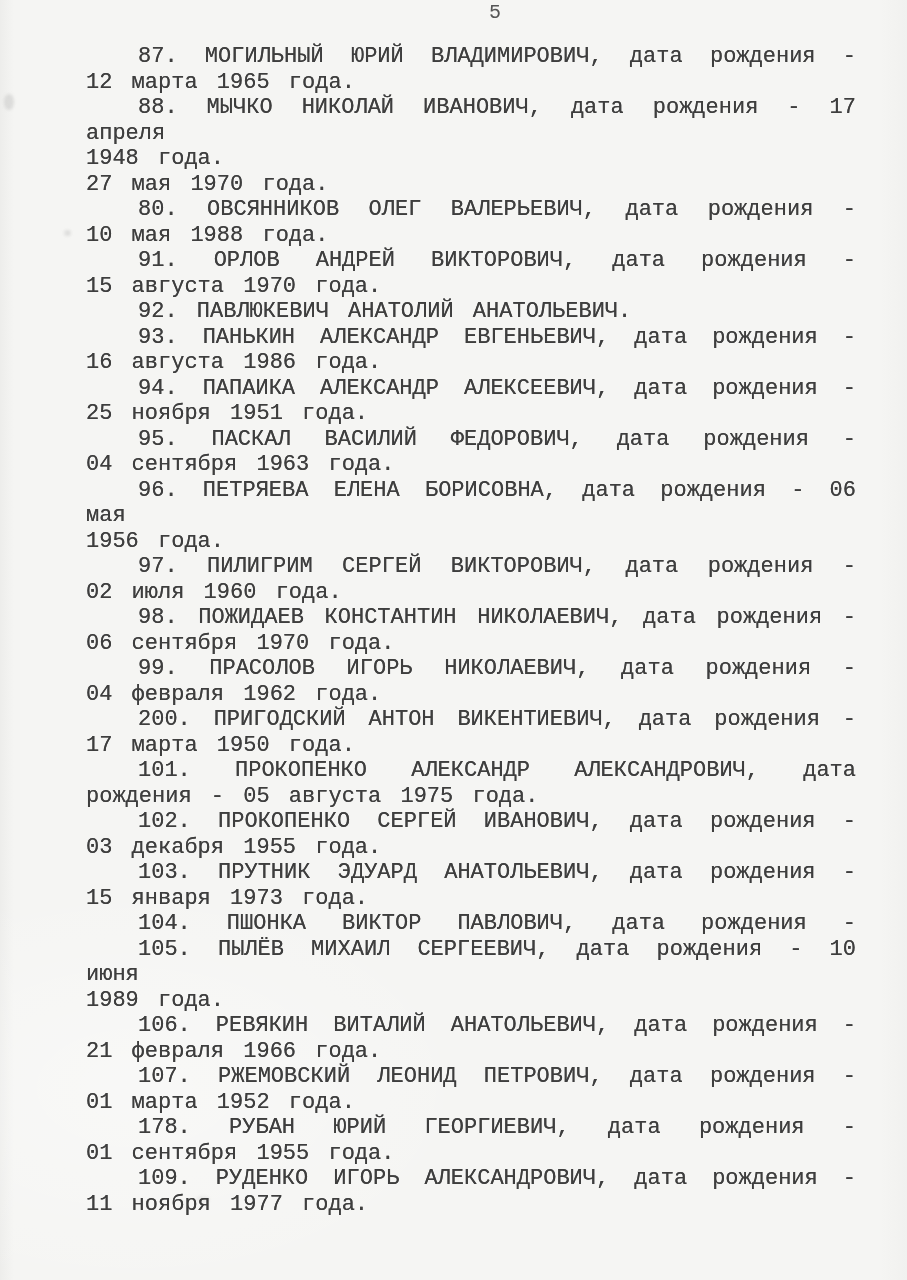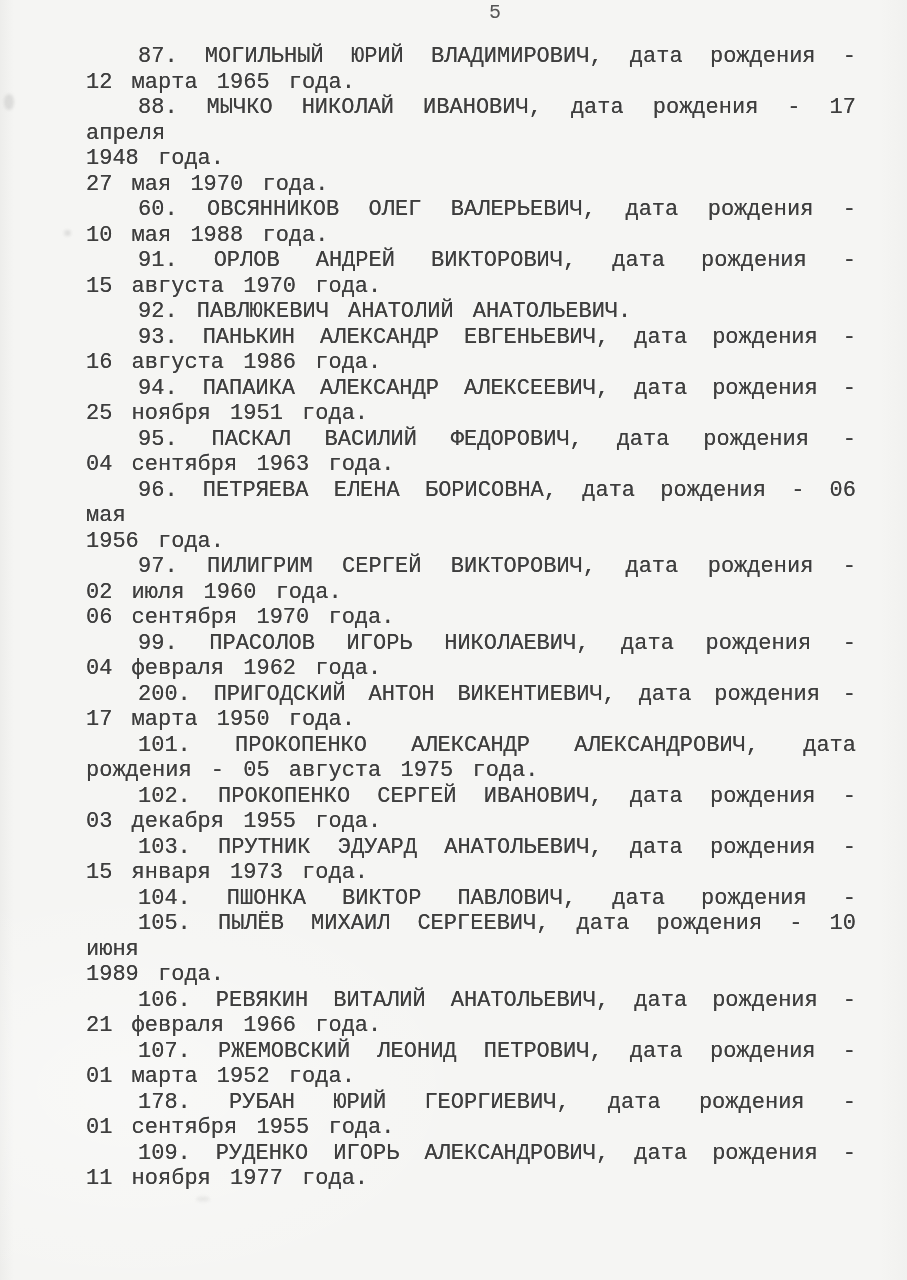--- a/index.html
+++ b/index.html
@@ -67,21 +67,21 @@
     <div class="entry">
       <div class="line ind j">88. МЫЧКО НИКОЛАЙ ИВАНОВИЧ, дата рождения - 17 апреля</div>
       <div class="line">1948 года.</div>
     </div>
 
     <div class="entry">
       <div class="line">27 мая 1970 года.</div>
     </div>
 
     <div class="entry">
-      <div class="line ind j">60. ОВСЯННИКОВ ОЛЕГ ВАЛЕРЬЕВИЧ, дата рождения -</div>
+      <div class="line ind j">80. ОВСЯННИКОВ ОЛЕГ ВАЛЕРЬЕВИЧ, дата рождения -</div>
       <div class="line">10 мая 1988 года.</div>
     </div>
 
     <div class="entry">
       <div class="line ind j">91. ОРЛОВ АНДРЕЙ ВИКТОРОВИЧ, дата рождения -</div>
       <div class="line">15 августа 1970 года.</div>
     </div>
 
     <div class="entry">
       <div class="line ind">92. ПАВЛЮКЕВИЧ АНАТОЛИЙ АНАТОЛЬЕВИЧ.</div>
@@ -106,20 +106,21 @@
       <div class="line ind j">96. ПЕТРЯЕВА ЕЛЕНА БОРИСОВНА, дата рождения - 06 мая</div>
       <div class="line">1956 года.</div>
     </div>
 
     <div class="entry">
       <div class="line ind j">97. ПИЛИГРИМ СЕРГЕЙ ВИКТОРОВИЧ, дата рождения -</div>
       <div class="line">02 июля 1960 года.</div>
     </div>
 
     <div class="entry">
+      <div class="line ind j">98. ПОЖИДАЕВ КОНСТАНТИН НИКОЛАЕВИЧ, дата рождения -</div>
       <div class="line">06 сентября 1970 года.</div>
     </div>
 
     <div class="entry">
       <div class="line ind j">99. ПРАСОЛОВ ИГОРЬ НИКОЛАЕВИЧ, дата рождения -</div>
       <div class="line">04 февраля 1962 года.</div>
     </div>
 
     <div class="entry">
       <div class="line ind j">200. ПРИГОДСКИЙ АНТОН ВИКЕНТИЕВИЧ, дата рождения -</div>

